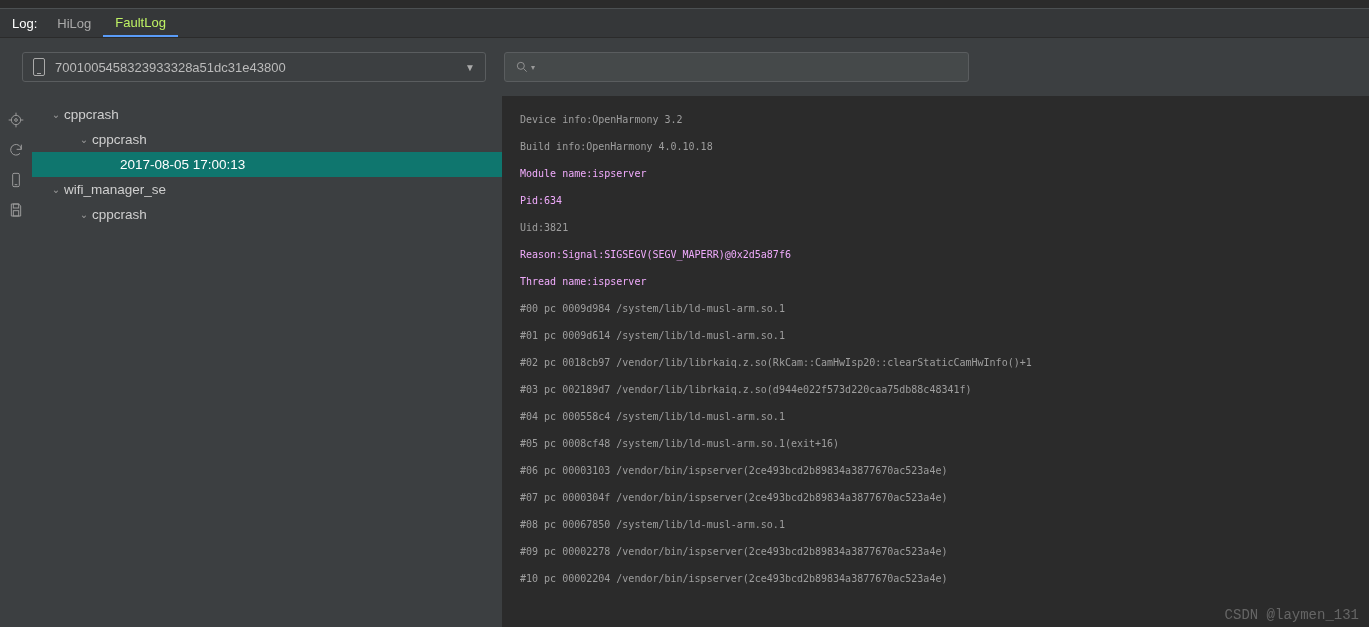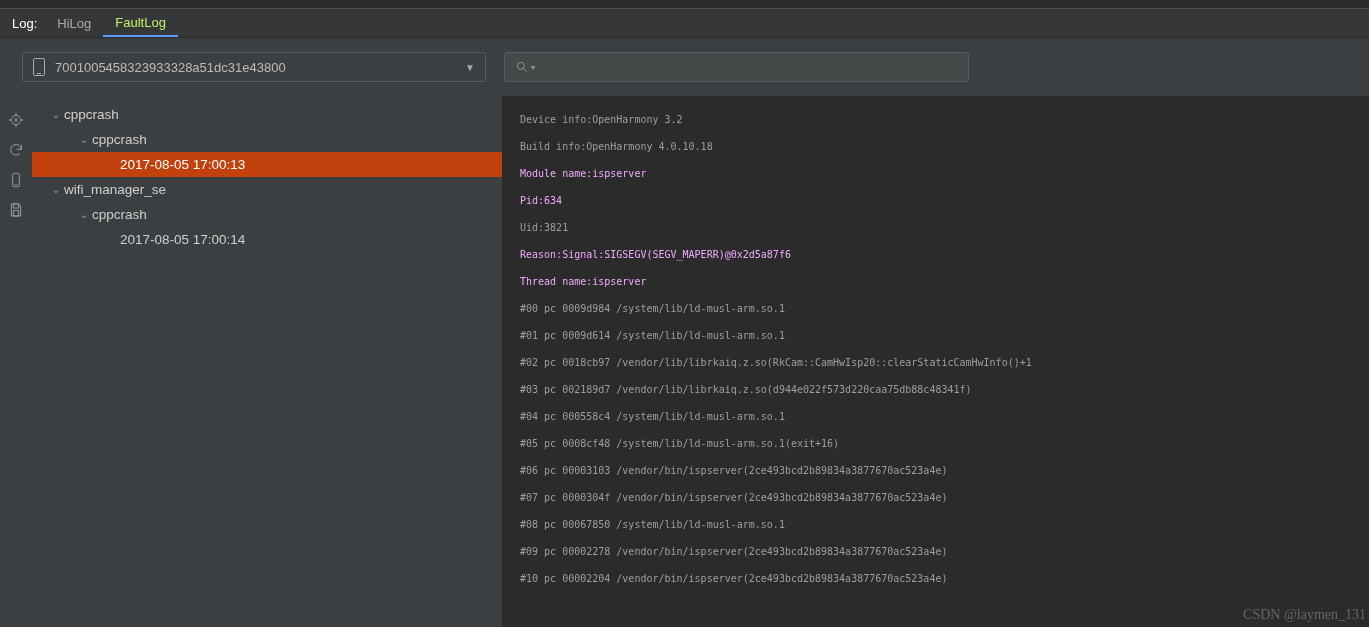--- a/index.html
+++ b/index.html
@@ -106,21 +106,21 @@
     padding-top: 6px;
   }
   .tree-row {
     height: 25px;
     display: flex;
     align-items: center;
     color: #cfcfcf;
     font-size: 13.5px;
   }
   .tree-row.selected {
-    background: #c2410c;
+    background: #0f766e;
     color: #fff;
   }
   .indent { display:inline-block; }
   .chevd {
     width: 16px;
     text-align: center;
     color: #9a9a9a;
     font-size: 10px;
   }
   .log-pane {
@@ -130,25 +130,25 @@
     font-family: "Menlo","Consolas","DejaVu Sans Mono",monospace;
     font-size: 10px;
     line-height: 27px;
     color: #9e9e9e;
     white-space: pre;
     overflow: hidden;
   }
   .log-pane .red { color: #f0abfc; }
   .watermark {
     position: absolute;
-    right: 3px;
+    right: 10px;
     bottom: 4px;
     color: rgba(210,210,210,0.35);
     font-size: 14px;
-    font-family: Liberation Serif, serif;
+    font-family: Liberation Mono, monospace;
   }
 </style>
 </head>
 <body>
 
 <div class="top-border"></div>
 
 <div class="tab-strip">
   <span class="label">Log:</span>
   <span class="tab">HiLog</span>
@@ -215,23 +215,18 @@
       <div class="tree-row">
         <span class="indent" style="width: 16px;"></span>
         <span class="chevd">⌄</span>
         <span>wifi_manager_se</span>
       </div>
       <div class="tree-row">
         <span class="indent" style="width: 44px;"></span>
         <span class="chevd">⌄</span>
         <span>cppcrash</span>
       </div>
-      <div class="tree-row">
-        <span class="indent" style="width: 72px;"></span>
-        <span class="chevd"></span>
-        <span>2017-08-05 17:00:14</span>
-      </div>
     </div>
 
   <div class="log-pane" id="log"><div>Device info:OpenHarmony 3.2</div><div>Build info:OpenHarmony 4.0.10.18</div><div class="red">Module name:ispserver</div><div class="red">Pid:634</div><div>Uid:3821</div><div class="red">Reason:Signal:SIGSEGV(SEGV_MAPERR)@0x2d5a87f6</div><div class="red">Thread name:ispserver</div><div>#00 pc 0009d984 /system/lib/ld-musl-arm.so.1</div><div>#01 pc 0009d614 /system/lib/ld-musl-arm.so.1</div><div>#02 pc 0018cb97 /vendor/lib/librkaiq.z.so(RkCam::CamHwIsp20::clearStaticCamHwInfo()+1</div><div>#03 pc 002189d7 /vendor/lib/librkaiq.z.so(d944e022f573d220caa75db88c48341f)</div><div>#04 pc 000558c4 /system/lib/ld-musl-arm.so.1</div><div>#05 pc 0008cf48 /system/lib/ld-musl-arm.so.1(exit+16)</div><div>#06 pc 00003103 /vendor/bin/ispserver(2ce493bcd2b89834a3877670ac523a4e)</div><div>#07 pc 0000304f /vendor/bin/ispserver(2ce493bcd2b89834a3877670ac523a4e)</div><div>#08 pc 00067850 /system/lib/ld-musl-arm.so.1</div><div>#09 pc 00002278 /vendor/bin/ispserver(2ce493bcd2b89834a3877670ac523a4e)</div><div>#10 pc 00002204 /vendor/bin/ispserver(2ce493bcd2b89834a3877670ac523a4e)</div></div>
 </div>
 
 <div class="watermark">CSDN @laymen_131</div>
 
 </body></html>

